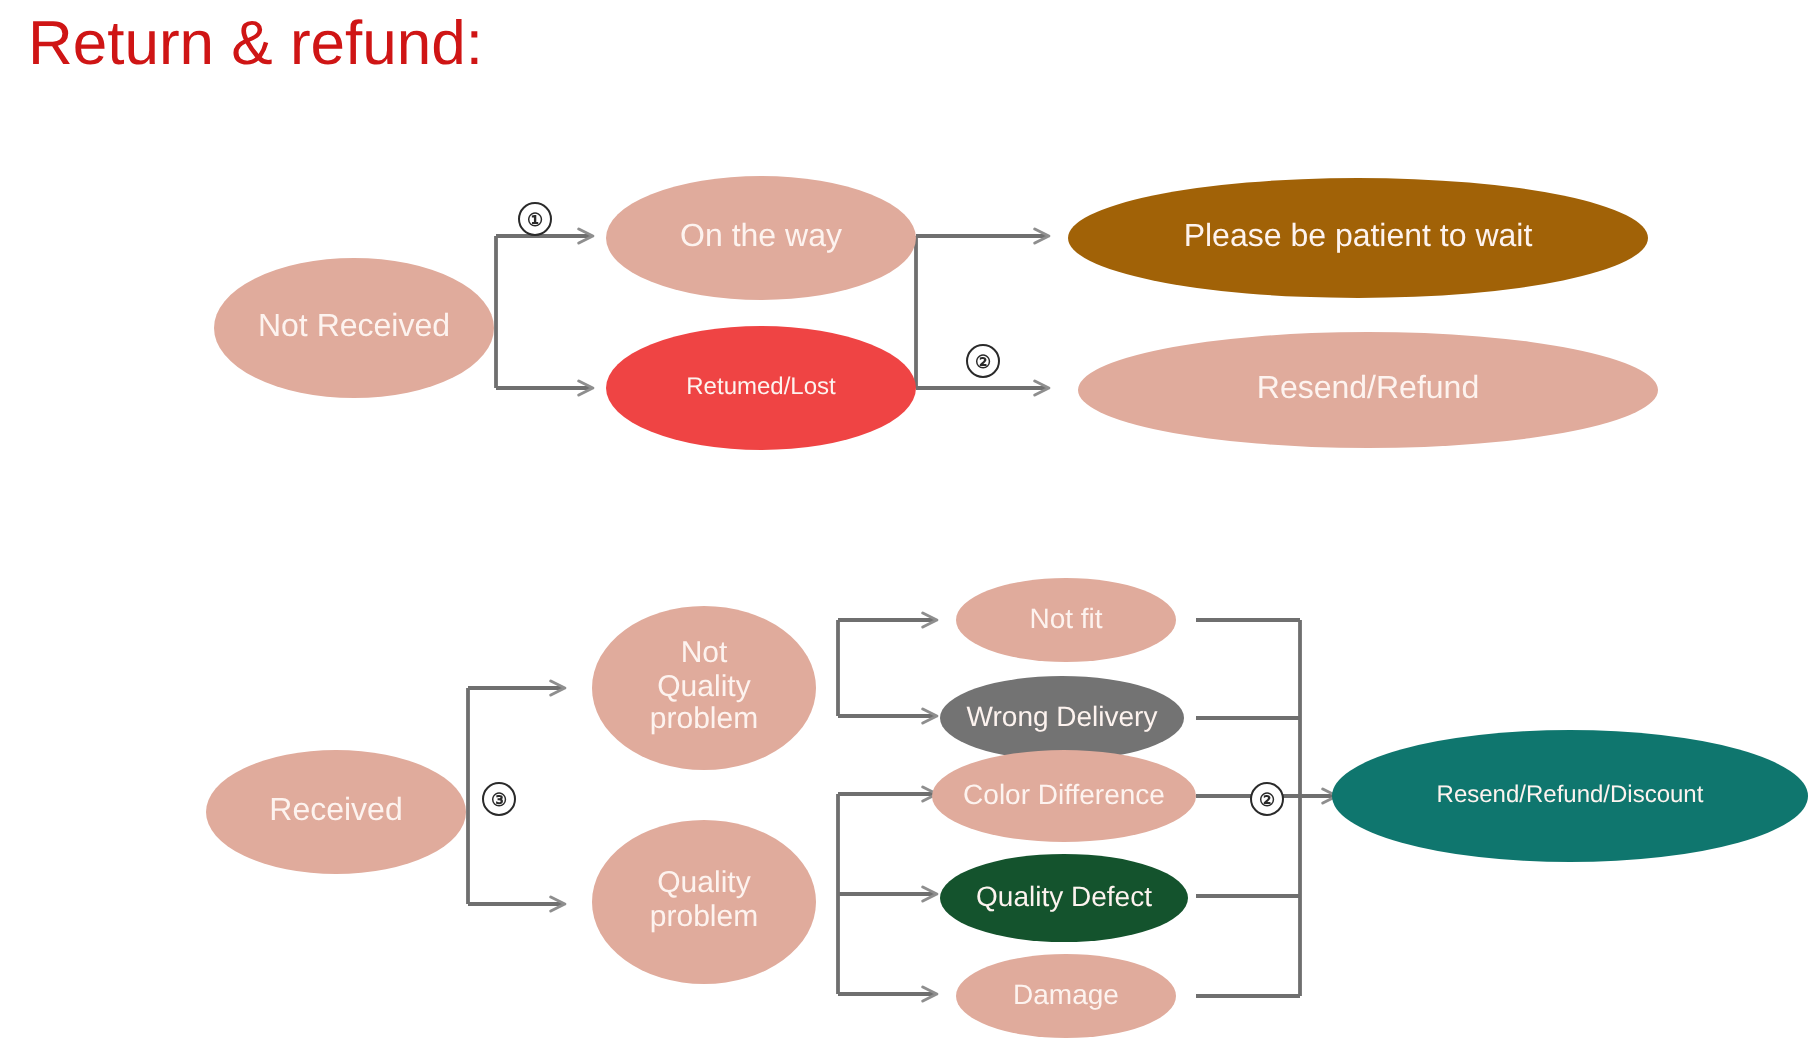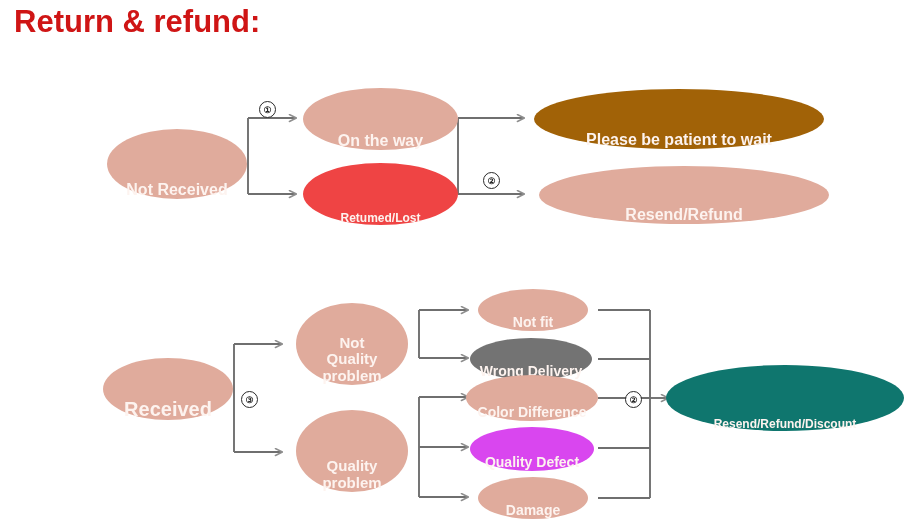--- a/index.html
+++ b/index.html
@@ -19,35 +19,35 @@
     left: 0; top: 0;
     width: 908px;
     height: 529px;
   }
   #title {
     position: absolute;
     left: 14px;
     top: 2px;
     font-family: "Liberation Sans", sans-serif;
     font-size: 31px;
-    font-weight: 700;
+    font-weight: 400;
     color: #cf1515;
     letter-spacing: 0px;
     white-space: nowrap;
     line-height: 40px;
   }
   .node {
     position: absolute;
     display: flex;
-    align-items: flex-end;
+    align-items: center;
     justify-content: center;
     text-align: center;
     color: #fdf3ef;
     font-family: "Liberation Sans", sans-serif;
-    font-weight: 700;
+    font-weight: 400;
     border-radius: 50%;
     box-sizing: border-box;
     padding: 0 6px;
     line-height: 1.12;
   }
   .marker {
     position: absolute;
     width: 15px;
     height: 15px;
     border: 1.4px solid #2a2a2a;
@@ -134,21 +134,21 @@
   <span>Please be patient to wait</span>
 </div>
 
 <div class="node" style="left:539px; top:166px; width:290px; height:58px; background:#e0ab9c; font-size:16px;">
   <span>Resend/Refund</span>
 </div>
 
 <div class="marker" style="left:259px; top:101px;">①</div>
 <div class="marker" style="left:483px; top:172px;">②</div>
 
-<div class="node" style="left:103px; top:358px; width:130px; height:62px; background:#e0ab9c; font-size:20px;">
+<div class="node" style="left:103px; top:375px; width:130px; height:62px; background:#e0ab9c; font-size:16px;">
   <span>Received</span>
 </div>
 
 <div class="node" style="left:296px; top:303px; width:112px; height:82px; background:#e0ab9c; font-size:15px; white-space:pre-line;">
   <span>Not
 Quality
 problem</span>
 </div>
 
 <div class="node" style="left:296px; top:410px; width:112px; height:82px; background:#e0ab9c; font-size:15px; white-space:pre-line;">
@@ -161,21 +161,21 @@
 </div>
 
 <div class="node" style="left:470px; top:338px; width:122px; height:42px; background:#737373; font-size:14px;">
   <span>Wrong Delivery</span>
 </div>
 
 <div class="node" style="left:466px; top:375px; width:132px; height:46px; background:#e0ab9c; font-size:14px;">
   <span>Color Difference</span>
 </div>
 
-<div class="node" style="left:470px; top:427px; width:124px; height:44px; background:#d946ef; font-size:14px;">
+<div class="node" style="left:470px; top:427px; width:124px; height:44px; background:#14532d; font-size:14px;">
   <span>Quality Defect</span>
 </div>
 
 <div class="node" style="left:478px; top:477px; width:110px; height:42px; background:#e0ab9c; font-size:14px;">
   <span>Damage</span>
 </div>
 
 <div class="node" style="left:666px; top:365px; width:238px; height:66px; background:#0f766e; font-size:12px;">
   <span>Resend/Refund/Discount</span>
 </div>

